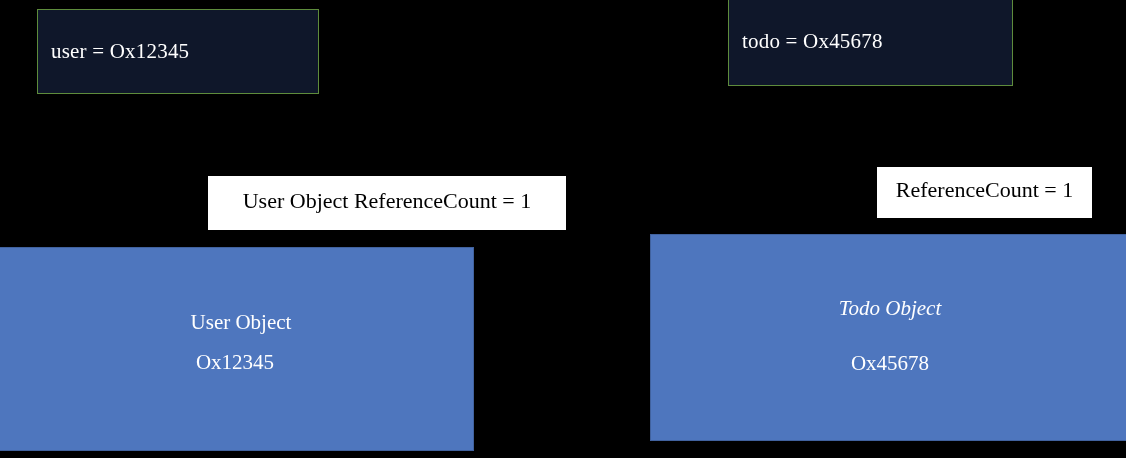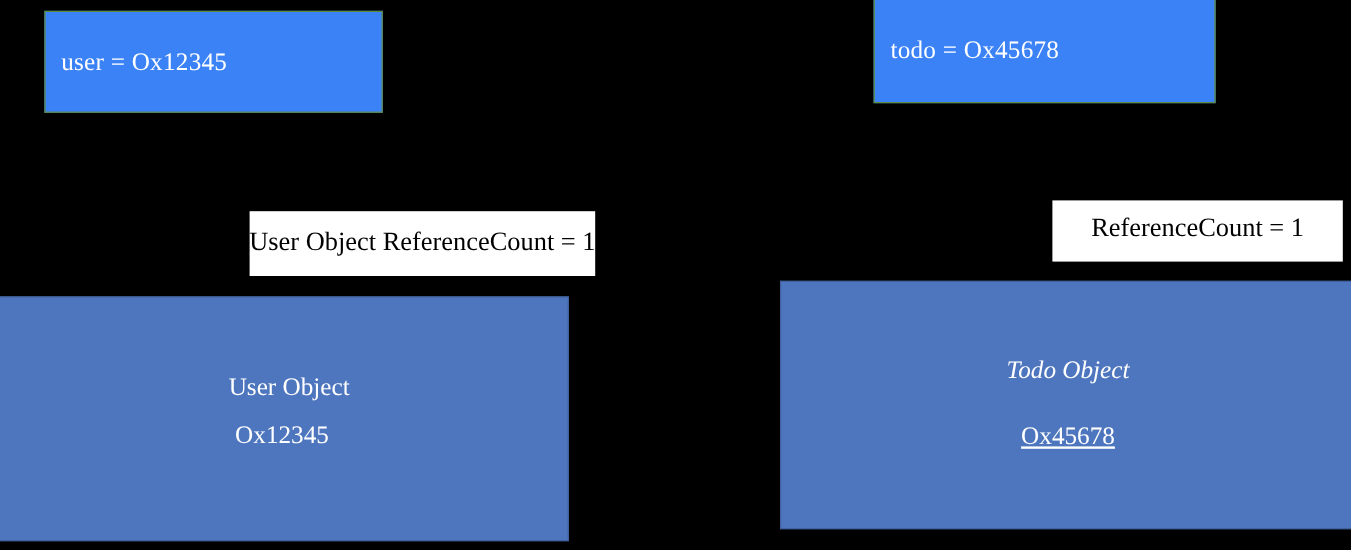--- a/index.html
+++ b/index.html
@@ -16,21 +16,21 @@
     height: 458px;
     background: #000000;
     overflow: hidden;
   }
   .box {
     position: absolute;
     box-sizing: border-box;
   }
   
   .var-box {
-    background: #3b82f6;
+    background: #0f172a;
     border: 1px solid #5E8C3C;
     color: #FFFFFF;
     display: flex;
     align-items: center;
   }
   .var-box .var-label {
     display: block;
     padding-left: 13px;
     font-size: 21px;
     line-height: 1.1;
@@ -73,30 +73,30 @@
     display: block;
     font-size: 21px;
     line-height: 1.1;
     white-space: nowrap;
   }
 
   
   #var-user        { left: 37px;  top: 9px;    width: 282px; height: 85px; }
   #var-todo        { left: 728px; top: -3px;   width: 285px; height: 89px; }
 
-  #note-user-ref   { left: 208px; top: 176px;  width: 288px; height: 54px; }
-  #note-todo-ref   { left: 877px; top: 167px;  width: 242px; height: 51px; align-items: center; }
+  #note-user-ref   { left: 208px; top: 176px;  width: 358px; height: 54px; }
+  #note-todo-ref   { left: 877px; top: 167px;  width: 215px; height: 51px; align-items: center; }
 
   #obj-user        { left: -4px;  top: 247px;  width: 478px; height: 204px; }
   #obj-user .obj-title { margin-top: 63px; margin-left: 12px; }
   #obj-user .obj-addr  { margin-top: 17px; }
 
   #obj-todo        { left: 650px; top: 234px;  width: 480px; height: 207px; }
   #obj-todo .obj-title { margin-top: 62px; font-style: italic; }
-  #obj-todo .obj-addr  { margin-top: 32px; text-decoration: underline; }
+  #obj-todo .obj-addr  { margin-top: 32px; }
 </style>
 </head>
 <body>
 
 <div id="canvas">
 
   <div class="box var-box" id="var-user">
     <span class="var-label">user = Ox12345</span>
   </div>
 

